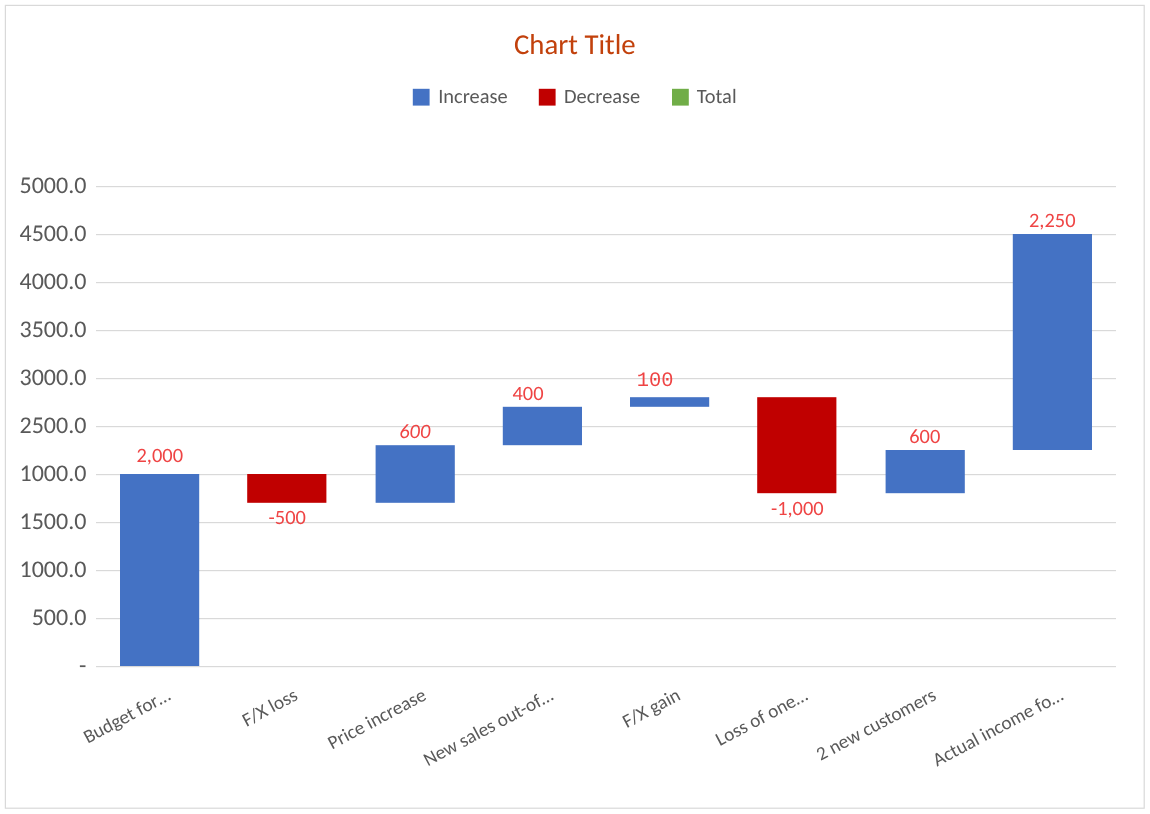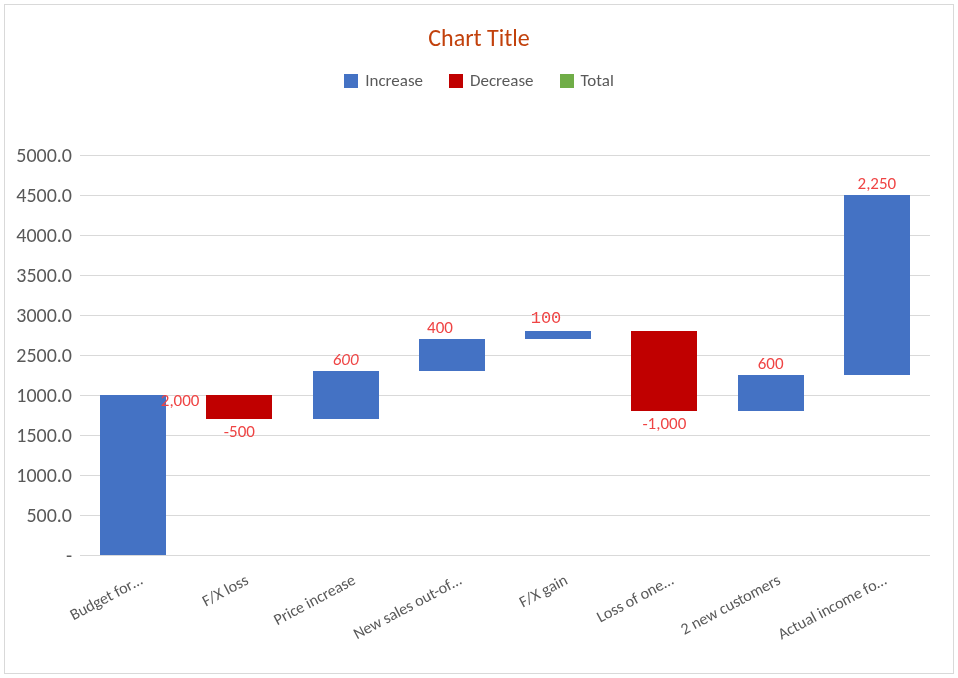--- a/index.html
+++ b/index.html
@@ -123,21 +123,21 @@
       <div class="y-tick" style="top: 160px;">3000.0</div>
       <div class="gridline" style="top: 120px;"></div>
       <div class="y-tick" style="top: 120px;">3500.0</div>
       <div class="gridline" style="top: 80px;"></div>
       <div class="y-tick" style="top: 80px;">4000.0</div>
       <div class="gridline" style="top: 40px;"></div>
       <div class="y-tick" style="top: 40px;">4500.0</div>
       <div class="gridline" style="top: 0px;"></div>
       <div class="y-tick" style="top: 0px;">5000.0</div>
       <div class="bar" style="left: 20.1875px; width: 65.875px; top: 240px; height: 160px; background: rgb(68, 114, 196);"></div>
-      <div class="bar-label" style="top: 235px; left: 53.125px; position: absolute; transform: translateX(-50%); margin-left: 47px;">2,000</div>
+      <div class="bar-label" style="top: 214px; left: 53.125px; position: absolute; transform: translateX(-50%);">2,000</div>
       <div class="bar" style="left: 126.438px; width: 65.875px; top: 240px; height: 24px; background: rgb(192, 0, 0);"></div>
       <div class="bar-label" style="top: 266px; left: 159.375px; position: absolute; transform: translateX(-50%);">-500</div>
       <div class="bar" style="left: 232.688px; width: 65.875px; top: 216px; height: 48px; background: rgb(68, 114, 196);"></div>
       <div class="bar-label" style="top: 194px; left: 265.625px; position: absolute; transform: translateX(-50%); font-style: italic;">600</div>
       <div class="bar" style="left: 338.938px; width: 65.875px; top: 184px; height: 32px; background: rgb(68, 114, 196);"></div>
       <div class="bar-label" style="top: 162px; left: 360px; position: absolute; transform: translateX(-50%);">400</div>
       <div class="bar" style="left: 445.188px; width: 65.875px; top: 176px; height: 8px; background: rgb(68, 114, 196);"></div>
       <div class="bar-label" style="top: 154px; left: 466px; position: absolute; transform: translateX(-50%); font-family: Liberation Mono, monospace;">100</div>
       <div class="bar" style="left: 551.438px; width: 65.875px; top: 176px; height: 80px; background: rgb(192, 0, 0);"></div>
       <div class="bar-label" style="top: 258px; left: 584.375px; position: absolute; transform: translateX(-50%);">-1,000</div>

